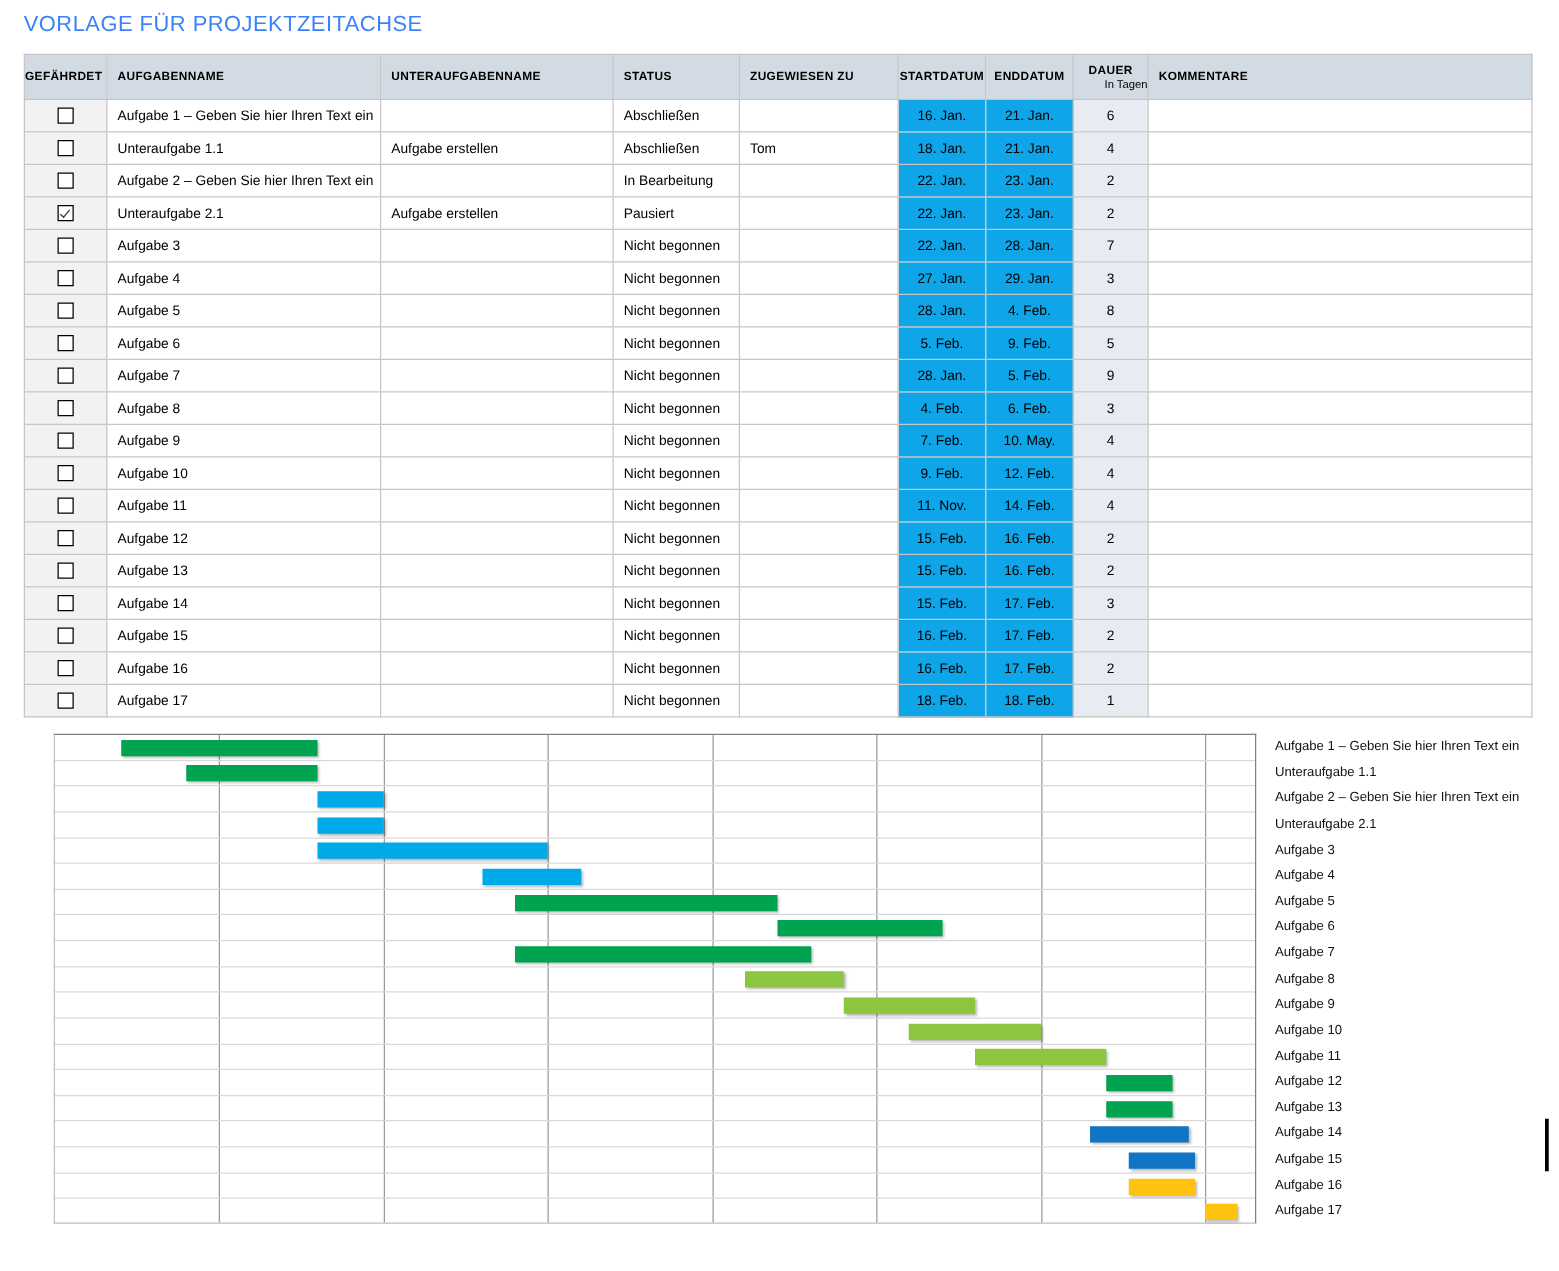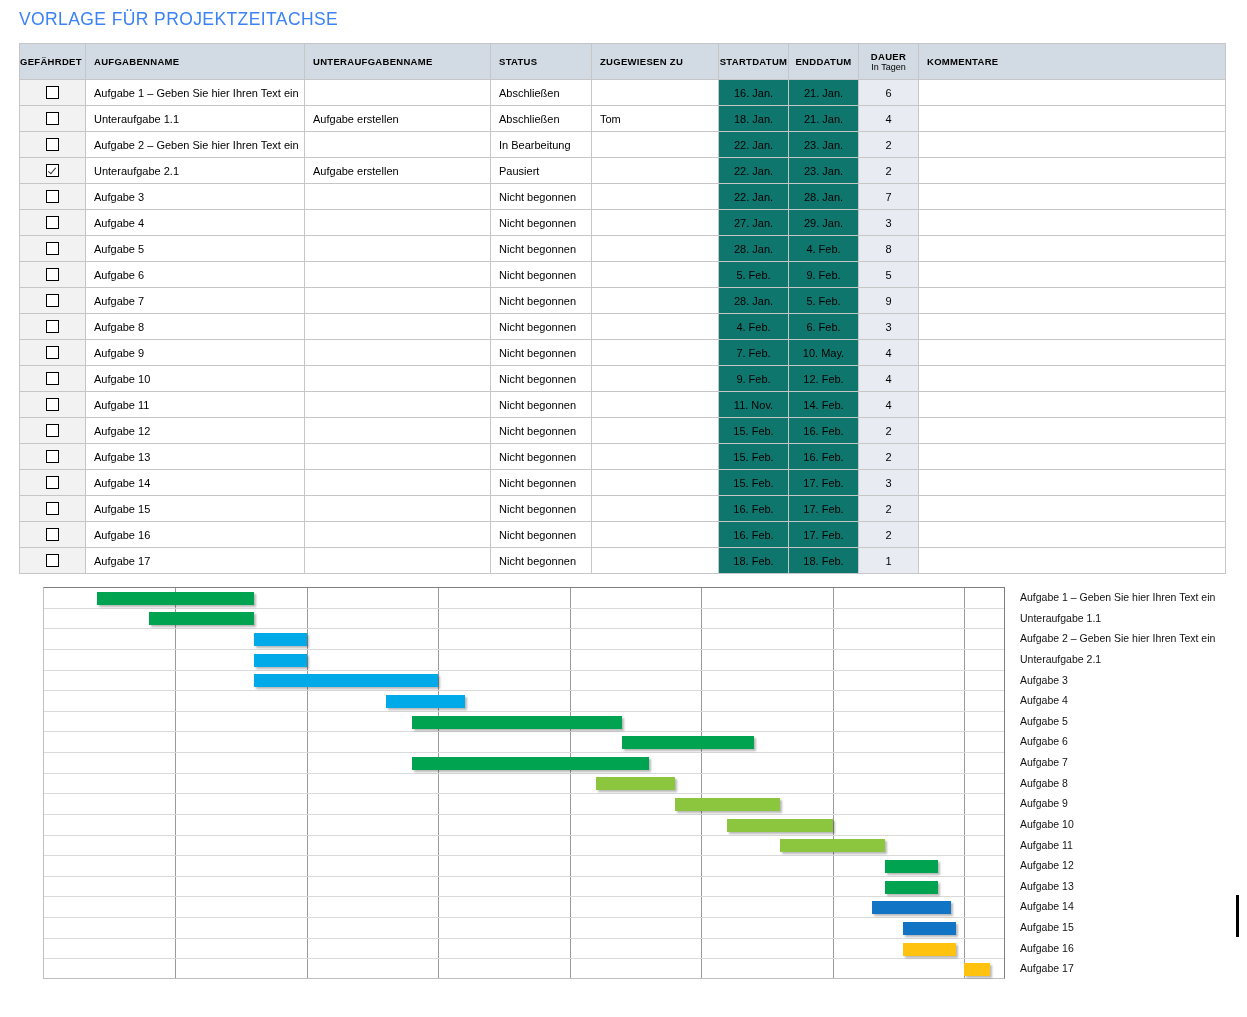--- a/index.html
+++ b/index.html
@@ -56,20 +56,21 @@
     height: 35px;
     color: #000;
   }
   .task-table thead th.c-risk { text-align: left; padding-left: 0; }
   .task-table thead th.c-center { text-align: center; padding-left: 0; }
   .hdr-sub {
     display: block;
     font-weight: normal;
     font-size: 9px;
     letter-spacing: 0;
+    text-align: right;
   }
 
   
   .col-risk      { width: 66px; }
   .col-task      { width: 219px; }
   .col-subtask   { width: 186px; }
   .col-status    { width: 101px; }
   .col-assigned  { width: 127px; }
   .col-start     { width: 70px; }
   .col-end       { width: 70px; }
@@ -79,21 +80,21 @@
   tbody td.c-risk {
     background: #f2f2f2;
     text-align: center;
   }
   tbody td.c-text {
     padding-left: 8px;
     background: #ffffff;
   }
   tbody td.c-date {
     text-align: center;
-    background: #0f766e;
+    background: #0ea5e9;
   }
   tbody td.c-duration {
     text-align: center;
     background: #e8ecf2;
   }
   tbody td.c-comments { background: #ffffff; }
 
   .checkbox {
     display: inline-block;
     width: 13px;

